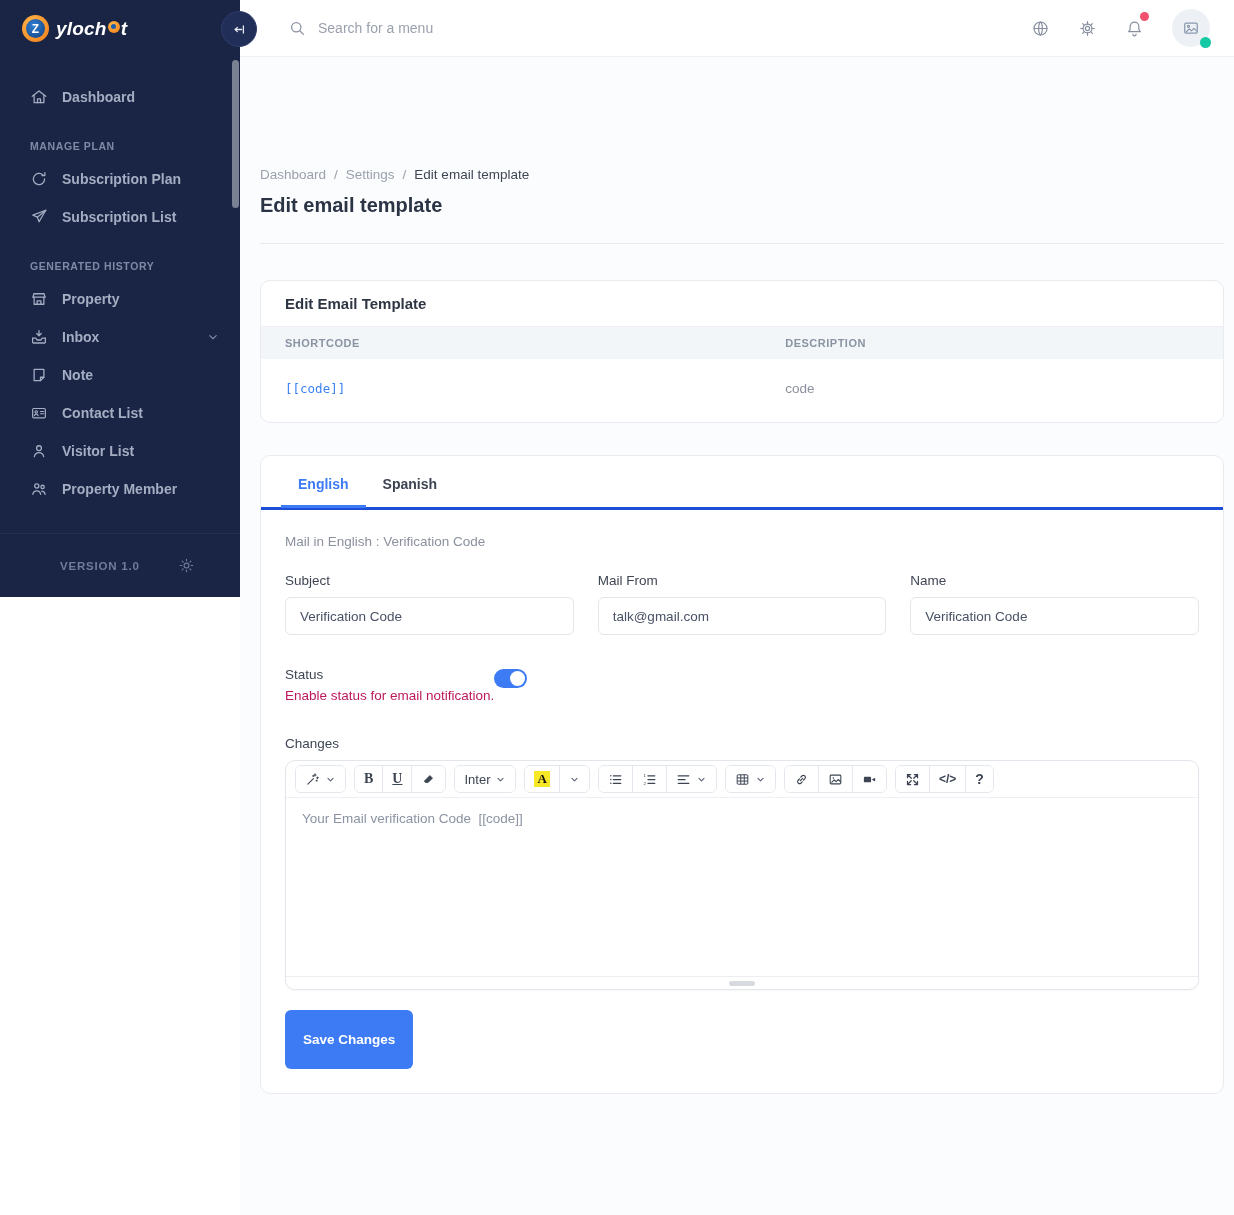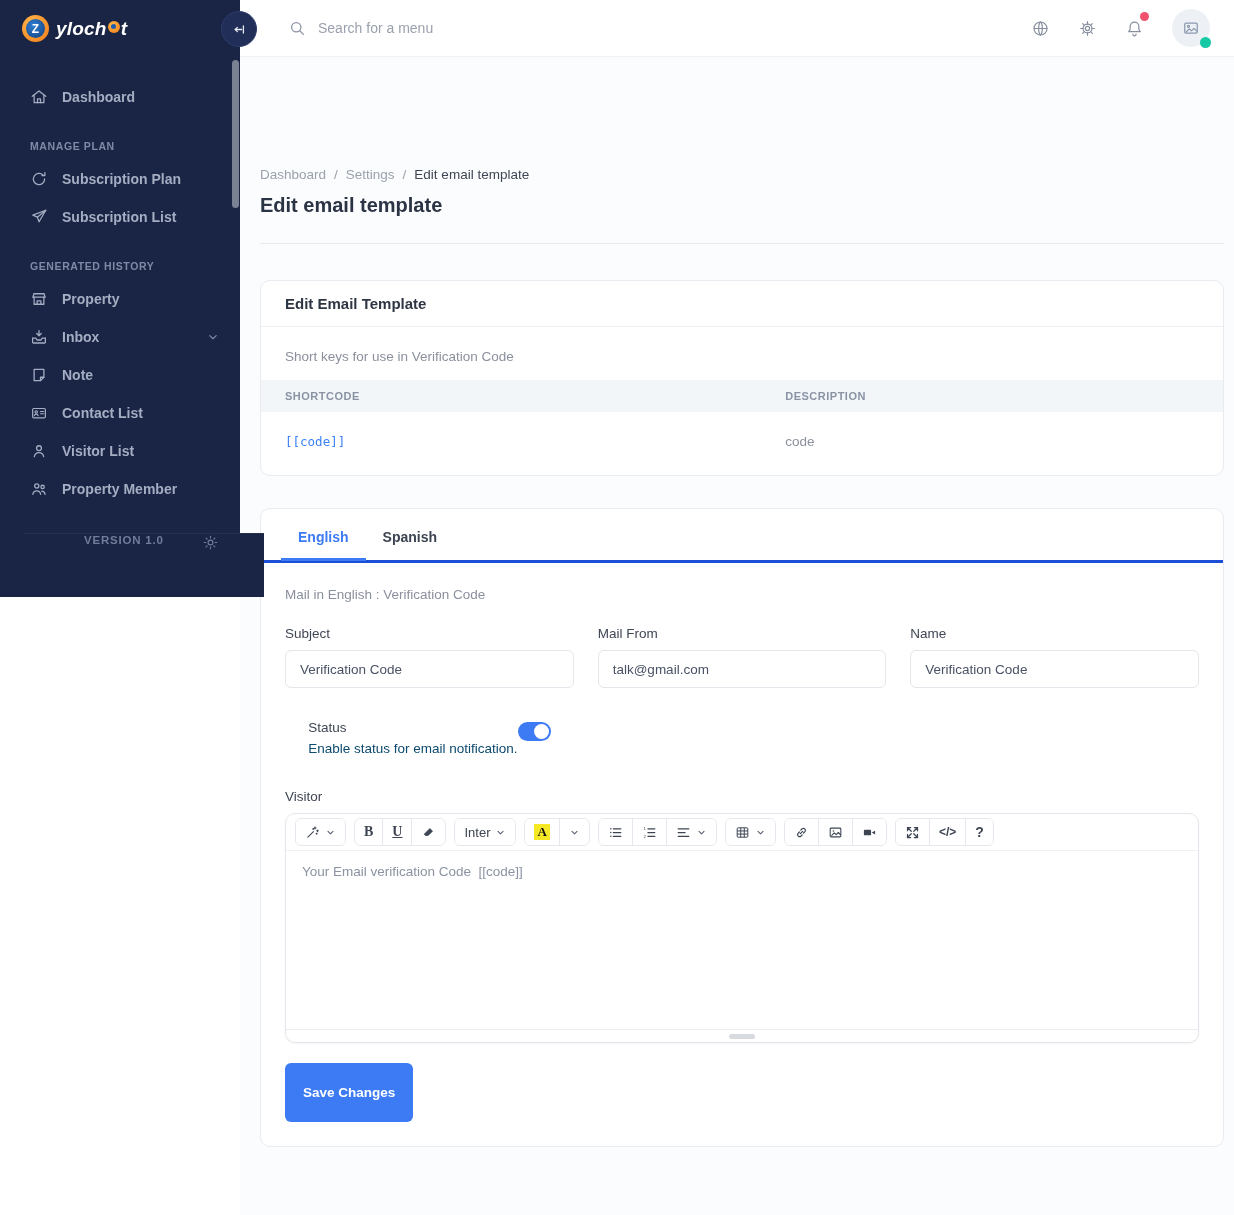--- a/index.html
+++ b/index.html
@@ -19,21 +19,21 @@
   .logo-mark{width:27px;height:27px;border-radius:50%;background:radial-gradient(circle at 35% 30%,#ffb648,#f07c1b);display:flex;align-items:center;justify-content:center;margin-right:7px;}
   .logo-mark .inner{width:19px;height:19px;border-radius:50%;background:radial-gradient(circle at 40% 35%,#2f7fd4,#123f7a);color:#fff;font-weight:bold;font-size:12px;display:flex;align-items:center;justify-content:center;}
   .wordmark{color:#fff;font-size:19px;font-weight:bold;letter-spacing:.2px;display:flex;font-style:italic;}
   .logo-accent{width:12px;height:12px;border-radius:50%;background:radial-gradient(circle at 35% 30%,#ffb648,#ef7d1a);display:inline-flex;align-items:center;justify-content:center;margin:3px 1px 0 1px;}
   .logo-accent .dot{width:5px;height:5px;border-radius:50%;background:#1d5fae;}
   .side-nav{padding-top:21px;}
   .side-item{display:flex;align-items:center;height:38px;padding:0 20px 0 30px;color:var(--side-text);font-size:14px;font-weight:bold;cursor:pointer;}
   .side-item .ic{width:18px;height:18px;margin-right:14px;color:var(--side-text);flex:none;}
   .side-item .lbl{flex:1;}
   .side-sec{padding:24px 30px 8px;color:var(--side-head);font-size:10.5px;font-weight:bold;letter-spacing:.6px;}
-  .side-footer{position:absolute;left:0;bottom:0;width:240px;height:64px;background:var(--navy);border-top:1px solid rgba(255,255,255,.05);display:flex;padding:0 30px 0 60px;z-index:6;margin-left:24px;}
+  .side-footer{position:absolute;left:0;bottom:0;width:240px;height:64px;background:var(--navy);border-top:1px solid rgba(255,255,255,.05);display:flex;align-items:center;padding:0 30px 0 60px;z-index:6;}
   .side-footer .ver{color:#707c99;font-size:11.5px;font-weight:bold;letter-spacing:.8px;}
   .side-footer .sun{margin-left:38px;color:#707c99;}
   .scroll-thumb{position:absolute;top:60px;right:1px;width:7px;height:148px;background:#7d8798;border-radius:4px;opacity:.95;z-index:7;}
 
   
   .topbar{position:absolute;left:240px;top:0;right:0;height:57px;background:#fff;border-bottom:1px solid #f0f1f4;display:flex;align-items:center;padding:0 24px 0 48px;}
   .collapse-btn{position:absolute;left:221px;top:11px;width:36px;height:36px;border-radius:50%;background:var(--navy-btn);border:1px solid #2d3c6c;color:#e8ebf3;display:flex;align-items:center;justify-content:center;cursor:pointer;z-index:9;}
   .search-wrap{display:flex;align-items:center;flex:1;}
   .search-wrap .ic{color:#8b93a2;margin-right:12px;}
   .search-input{border:none;outline:none;font-size:14px;color:#4a5160;width:420px;font-family:"Liberation Sans",sans-serif;}
@@ -64,23 +64,23 @@
 
   .card-tpl{margin-top:32px;margin-bottom:24px;}
   .tabs-row{display:flex;border-bottom:3px solid #1d4ed8;padding:6px 20px 0;}
   .tab{padding:14px 17px 13px;font-size:14px;font-weight:bold;color:#3c4451;cursor:pointer;border-bottom:3px solid transparent;margin-bottom:-1px;}
   .tab.active{color:var(--accent);border-bottom-color:var(--accent);}
   .tpl-body{padding:24px;}
   .intro{font-size:13.5px;color:#8a909d;margin-bottom:24px;}
   .form-grid{display:grid;grid-template-columns:1fr 1fr 1fr;column-gap:24px;row-gap:18px;}
   .f-label{font-size:13.5px;color:#3f4654;margin-bottom:9px;}
   .f-input{width:100%;height:38px;border:1px solid var(--border2);border-radius:6px;padding:0 14px;font-size:13.5px;color:#495264;font-family:"Liberation Sans",sans-serif;outline:none;background:#fff;}
-  .status-block{display:flex;align-items:flex-start;justify-content:center;padding-top:14px;}
+  .status-block{display:flex;align-items:flex-start;justify-content:flex-start;padding-top:14px;}
   .status-label{font-size:13.5px;color:#3f4654;margin-bottom:6px;}
-  .status-help{font-size:13.5px;color:#0c4a6e;}
+  .status-help{font-size:13.5px;color:#be185d;}
   .toggle{width:33px;height:19px;border-radius:10px;background:#cfd4dc;position:relative;cursor:pointer;flex:none;margin-top:2px;}
   .toggle.on{background:var(--accent);}
   .toggle .knob{position:absolute;top:2px;left:2px;width:15px;height:15px;border-radius:50%;background:#fff;transition:left .1s;}
   .toggle.on .knob{left:16px;}
 
   .msg-block{margin-top:33px;}
   .editor{border:1px solid #e2e6ec;border-radius:10px;box-shadow:0 1px 2px rgba(30,40,60,.04);margin-top:9px;background:#fff;}
   .toolbar{display:flex;flex-wrap:wrap;gap:8px;padding:4px 9px;border-bottom:1px solid #eef0f3;align-items:center;}
   .tb-group{display:flex;border:1px solid #e4e8ee;border-radius:6px;overflow:hidden;background:#fff;}
   .tb-btn{display:flex;align-items:center;gap:5px;padding:5px 9px;min-height:26px;border:none;background:#fff;color:var(--icon);font-size:13px;cursor:pointer;font-family:"Liberation Sans",sans-serif;}
@@ -288,21 +288,20 @@
     <span class="crumb">Settings</span>
     <span>/</span>
     <span class="current">Edit email template</span>
   </nav>
 
   <h1 class="page-title">Edit email template</h1>
   <hr class="page-divider">
 
   <section class="card card-sc">
     <div class="card-header">Edit Email Template</div>
-    <p class="subtitle">Short keys for use in Verification Code</p>
     <table class="sc-table">
       <thead>
         <tr>
           <th class="col-short">SHORTCODE</th>
           <th>DESCRIPTION</th>
         </tr>
       </thead>
       <tbody>
         <tr>
           <td class="mono">[[code]]</td>
@@ -339,21 +338,21 @@
             <div class="status-label">Status</div>
             <div class="status-help">Enable status for email notification.</div>
           </div>
           <div class="toggle on">
               <span class="knob"></span>
             </div>
         </div>
       </div>
 
       <div class="msg-block">
-        <div class="f-label">Visitor</div>
+        <div class="f-label">Changes</div>
 
         <div class="editor">
           <div class="toolbar">
 
             <div class="tb-group">
               <button class="tb-btn">
                 <svg viewBox="0 0 24 24" width="15" height="15" fill="none" stroke="currentColor" stroke-width="1.7" stroke-linecap="round">
                     <path d="M4.5 19.5 L13.5 10.5"></path>
                     <path d="M16 3 v3.4 M14.3 4.7 h3.4"></path>
                     <path d="M20 8 v2.6 M18.7 9.3 h2.6"></path>

